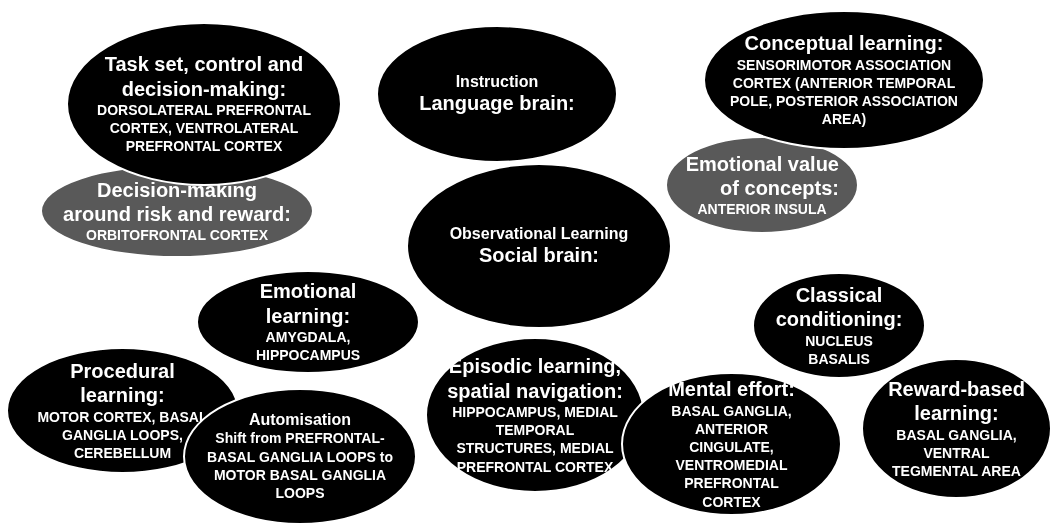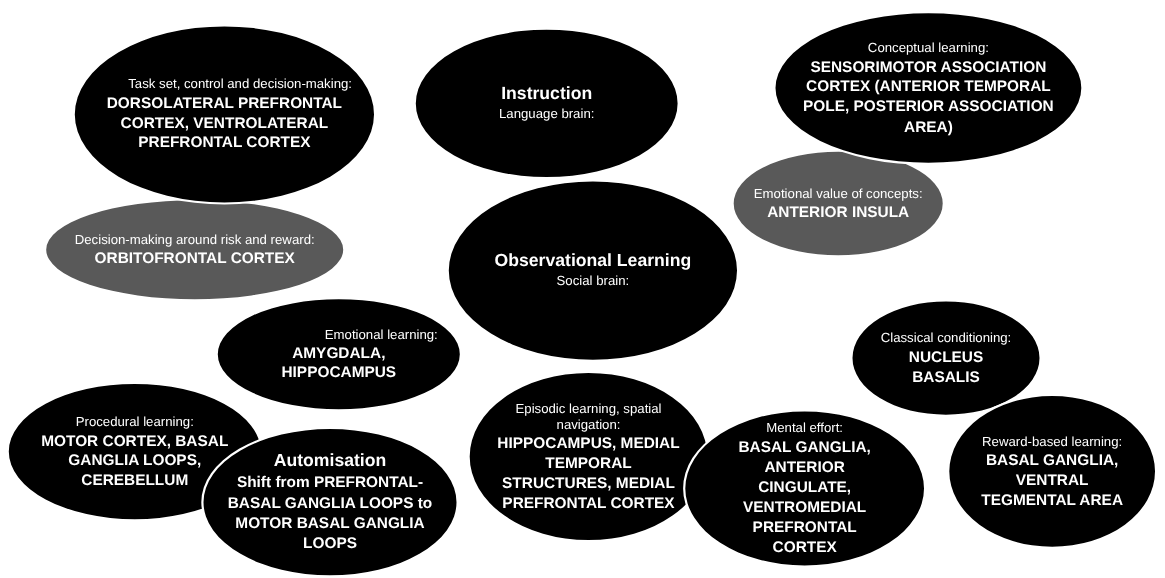--- a/index.html
+++ b/index.html
@@ -30,38 +30,38 @@
   }
   .node.black { background: var(--black-node, #000000); }
   .node.gray  { background: var(--gray-node, #595959); }
   .node .title {
     font-size: 16px;
     font-weight: 700;
     line-height: 1.15;
   }
   .node .title:empty, .node .heading:empty, .node .body:empty { display: none; }
   .node .heading {
-    font-size: 12px;
-    font-weight: 400;
+    font-size: 20px;
+    font-weight: 700;
     line-height: 1.22;
   }
   .node .body {
     font-size: 14px;
     font-weight: 700;
     line-height: 1.3;
   }
   
   .n-task-set        { left: 66px;  top: 22px;  width: 276px; height: 164px; align-items: flex-end; }
-  .n-decision        { left: 40px;  top: 180px; width: 274px; height: 94px;  }
+  .n-decision        { left: 40px;  top: 164px; width: 274px; height: 94px;  }
   .n-instruction     { left: 376px; top: 25px;  width: 242px; height: 138px; }
   .n-conceptual      { left: 703px; top: 10px;  width: 282px; height: 140px; padding: 6px 24px; }
-  .n-emotional-value { left: 665px; top: 136px; width: 194px; height: 98px;  padding: 6px 18px; }
+  .n-emotional-value { left: 665px; top: 136px; width: 194px; height: 98px;  padding: 6px 18px; text-align: right; }
   .n-observational   { left: 406px; top: 163px; width: 266px; height: 166px; padding: 6px 18px; align-items: center; }
   .n-emotional-learn { left: 196px; top: 270px; width: 224px; height: 104px; align-items: flex-end; }
-  .n-classical       { left: 773px; top: 272px; width: 174px; height: 107px; padding: 6px 24px; }
+  .n-classical       { left: 752px; top: 272px; width: 174px; height: 107px; padding: 6px 24px; }
   .n-procedural      { left: 6px;   top: 347px; width: 233px; height: 127px; }
   .n-episodic        { left: 425px; top: 337px; width: 220px; height: 156px; }
   .n-automisation    { left: 183px; top: 388px; width: 234px; height: 137px; }
   .n-mental-effort   { left: 621px; top: 372px; width: 221px; height: 144px; padding: 6px 34px; }
   .n-reward          { left: 861px; top: 358px; width: 191px; height: 141px; }
 </style>
 </head>
 <body>
 
 <div class="canvas">

